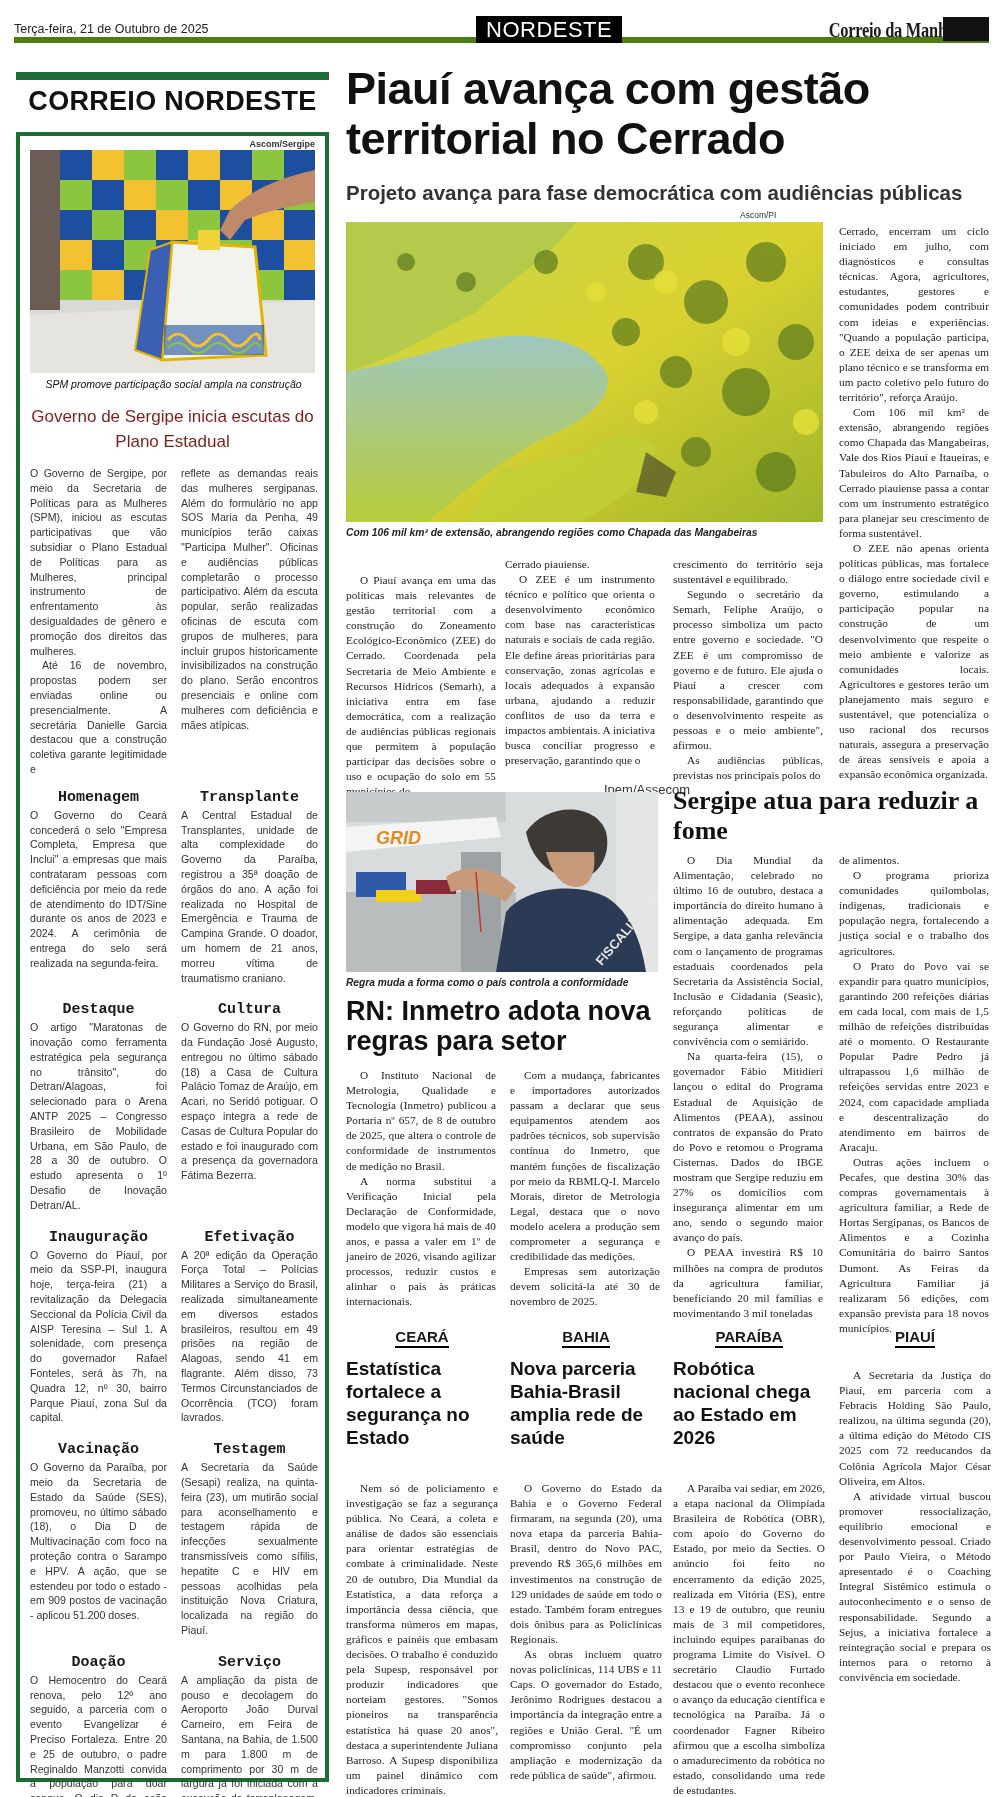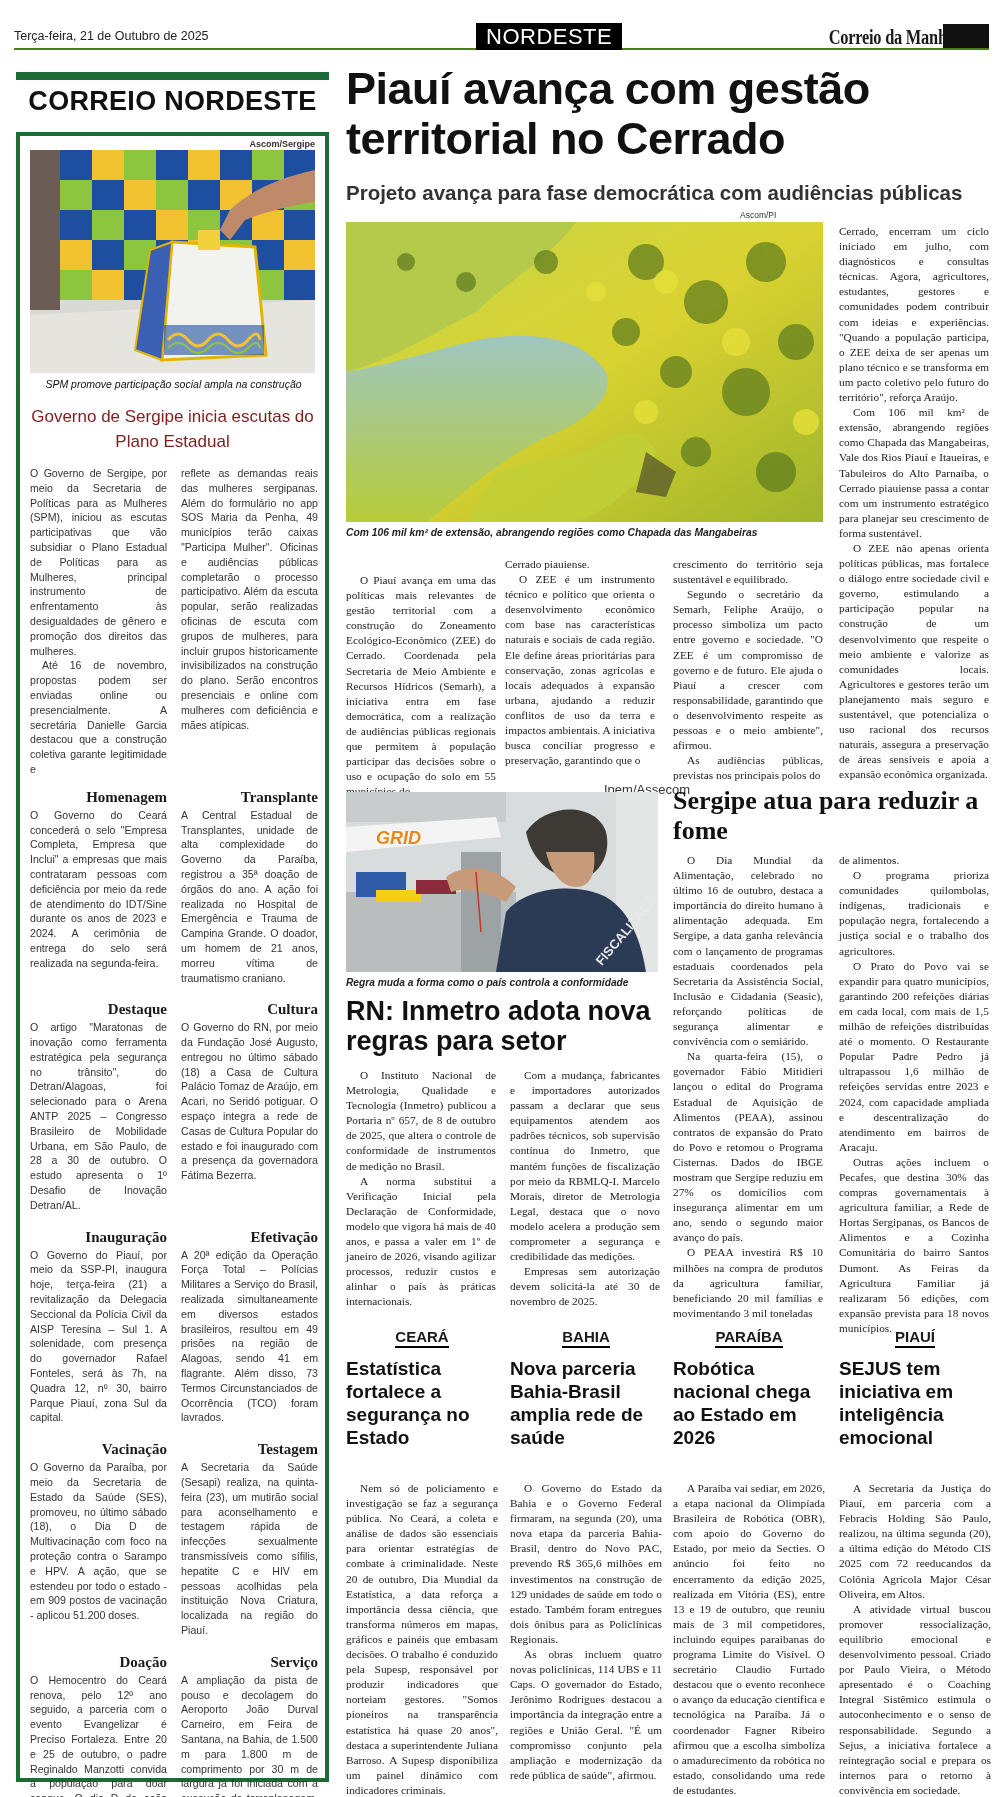--- a/index.html
+++ b/index.html
@@ -1,39 +1,39 @@
 <!DOCTYPE html>
 <html><head>
 <meta charset="utf-8">
 <style>
   * { box-sizing: border-box; margin: 0; padding: 0; }
   html, body { width: 1003px; height: 1797px; background: #ffffff; overflow: hidden; }
   body { position: relative; font-family: "Liberation Serif", serif; color: #1a1a1a; }
 
   
-  .hdr { position: absolute; left: 14px; top: 20px; width: 975px; height: 30px; border-bottom: 2px solid #4d7c0f; text-decoration: underline; }
+  .hdr { position: absolute; left: 14px; top: 13px; width: 975px; height: 30px; border-bottom: 6px solid #4d7c0f; text-decoration: underline; }
   .hdr-date { position: absolute; left: 0; top: 9px; font-family: "Liberation Sans", sans-serif; font-size: 12.5px; color: #222; }
   .hdr-section { position: absolute; left: 462px; top: 3px; background: #000000; color: #fff; font-family: "Liberation Sans", sans-serif; font-size: 22px; padding: 1px 10px 0 10px; height: 27px; line-height: 26px; letter-spacing: 0.5px; }
   .hdr-brand { position: absolute; right: 34px; top: 6px; font-family: "Liberation Serif", serif; font-weight: bold; font-size: 20px; transform: scaleX(0.82); transform-origin: right center; letter-spacing: -0.3px; }
   .hdr-page { position: absolute; right: 0; top: 4px; background: #111; color: #fff; font-family: "Liberation Sans", sans-serif; font-weight: bold; font-size: 18px; width: 26px; height: 24px; line-height: 24px; text-align: center; padding-left: 46px; }
 
   
   .sb-topbar { position: absolute; left: 16px; top: 72px; width: 313px; height: 8px; background: #1d6b35; }
   .sb-title { position: absolute; left: 16px; top: 86px; width: 313px; text-align: center; font-family: "Liberation Sans", sans-serif; font-weight: bold; font-size: 27px; letter-spacing: 0.3px; color: #111; }
   .sb-box { position: absolute; left: 16px; top: 132px; width: 313px; height: 1650px; border: 4px solid #1d6b35; background: #fff; }
   .sb-credit { position: absolute; right: 10px; top: 3px; font-family: Liberation Sans, sans-serif; font-size: 9px; font-weight: bold; color: #333; }
   .sb-photo { position: absolute; left: 10px; top: 14px; width: 285px; height: 223px; overflow: hidden; background: #ddd; }
   .sb-caption { position: absolute; left: 6px; top: 242px; width: 295px; text-align: center; font-family: "Liberation Sans", sans-serif; font-style: italic; font-size: 10.5px; color: #111; }
   .sb-headline { position: absolute; left: 4px; top: 268px; width: 297px; text-align: center; font-family: "Liberation Sans", sans-serif; font-size: 17px; line-height: 25px; color: #7f1d1d; }
   .sb-cols { position: absolute; left: 10px; top: 330px; width: 288px; }
   .sb-lead { display: flex; justify-content: space-between; }
   .sb-text { width: 137px; font-family: "Liberation Sans", sans-serif; font-size: 10.6px; line-height: 14.8px; color: #333; text-align: justify; hyphens: auto; }
   .sb-text p + p { text-indent: 12px; }
   .sb-grid { display: grid; grid-template-columns: 137px 137px; column-gap: 14px; row-gap: 16px; margin-top: 12px; }
-  .brief h4 { font-family: Liberation Serif, serif; font-weight: bold; font-size: 15px; text-align: right; color: #1a1a1a; margin-bottom: 2px; }
+  .brief h4 { font-family: Liberation Mono, monospace; font-weight: bold; font-size: 15px; text-align: center; color: #1a1a1a; margin-bottom: 2px; }
   .brief p { font-family: "Liberation Sans", sans-serif; font-size: 10.6px; line-height: 14.8px; color: #333; text-align: justify; }
 
   
   .m-headline { position: absolute; left: 346px; top: 64px; width: 650px; font-family: "Liberation Sans", sans-serif; font-weight: bold; font-size: 45px; line-height: 50px; color: #111; letter-spacing: -0.5px; }
   .m-sub { position: absolute; left: 346px; top: 181px; width: 650px; font-family: "Liberation Sans", sans-serif; font-size: 20.5px; color: #333; }
   .m-credit { position: absolute; left: 740px; top: 210px; font-family: "Liberation Sans", sans-serif; font-size: 8.5px; color: #333; }
   .m-photo { position: absolute; left: 346px; top: 222px; width: 477px; height: 300px; overflow: hidden; }
   .m-caption { position: absolute; left: 346px; top: 527px; width: 480px; font-family: "Liberation Sans", sans-serif; font-style: italic; font-weight: bold; font-size: 10.3px; color: #222; }
   .body-serif { font-family: "Liberation Serif", serif; font-size: 11.3px; line-height: 15.1px; color: #222; text-align: justify; hyphens: auto; }
   .body-serif p { text-indent: 14px; }
@@ -321,18 +321,17 @@
 </div>
 <div class="st-col" style="left:673px">
   <div class="st-label"><span>PARAÍBA</span></div>
   <h3 class="st-headline">Robótica nacional chega ao Estado em 2026</h3>
   <div class="st-body body-serif">
     <p>A Paraíba vai sediar, em 2026, a etapa nacional da Olimpíada Brasileira de Robótica (OBR), com apoio do Governo do Estado, por meio da Secties. O anúncio foi feito no encerramento da edição 2025, realizada em Vitória (ES), entre 13 e 19 de outubro, que reuniu mais de 3 mil competidores, incluindo equipes paraibanas do programa Limite do Visível. O secretário Claudio Furtado destacou que o evento reconhece o avanço da educação científica e tecnológica na Paraíba. Já o coordenador Fagner Ribeiro afirmou que a escolha simboliza o amadurecimento da robótica no estado, consolidando uma rede de estudantes.</p>
   </div>
 </div>
 <div class="st-col" style="left:839px">
   <div class="st-label"><span>PIAUÍ</span></div>
-  <h3 class="st-headline">SEJUS tem iniciativa em inteligência emocional</h3>
   <div class="st-body body-serif">
     <p>A Secretaria da Justiça do Piauí, em parceria com a Febracis Holding São Paulo, realizou, na última segunda (20), a última edição do Método CIS 2025 com 72 reeducandos da Colônia Agrícola Major César Oliveira, em Altos.</p>
     <p>A atividade virtual buscou promover ressocialização, equilíbrio emocional e desenvolvimento pessoal. Criado por Paulo Vieira, o Método apresentado é o Coaching Integral Sistêmico estimula o autoconhecimento e o senso de responsabilidade. Segundo a Sejus, a iniciativa fortalece a reintegração social e prepara os internos para o retorno à convivência em sociedade.</p>
   </div>
 </div>
 
 </body></html>

